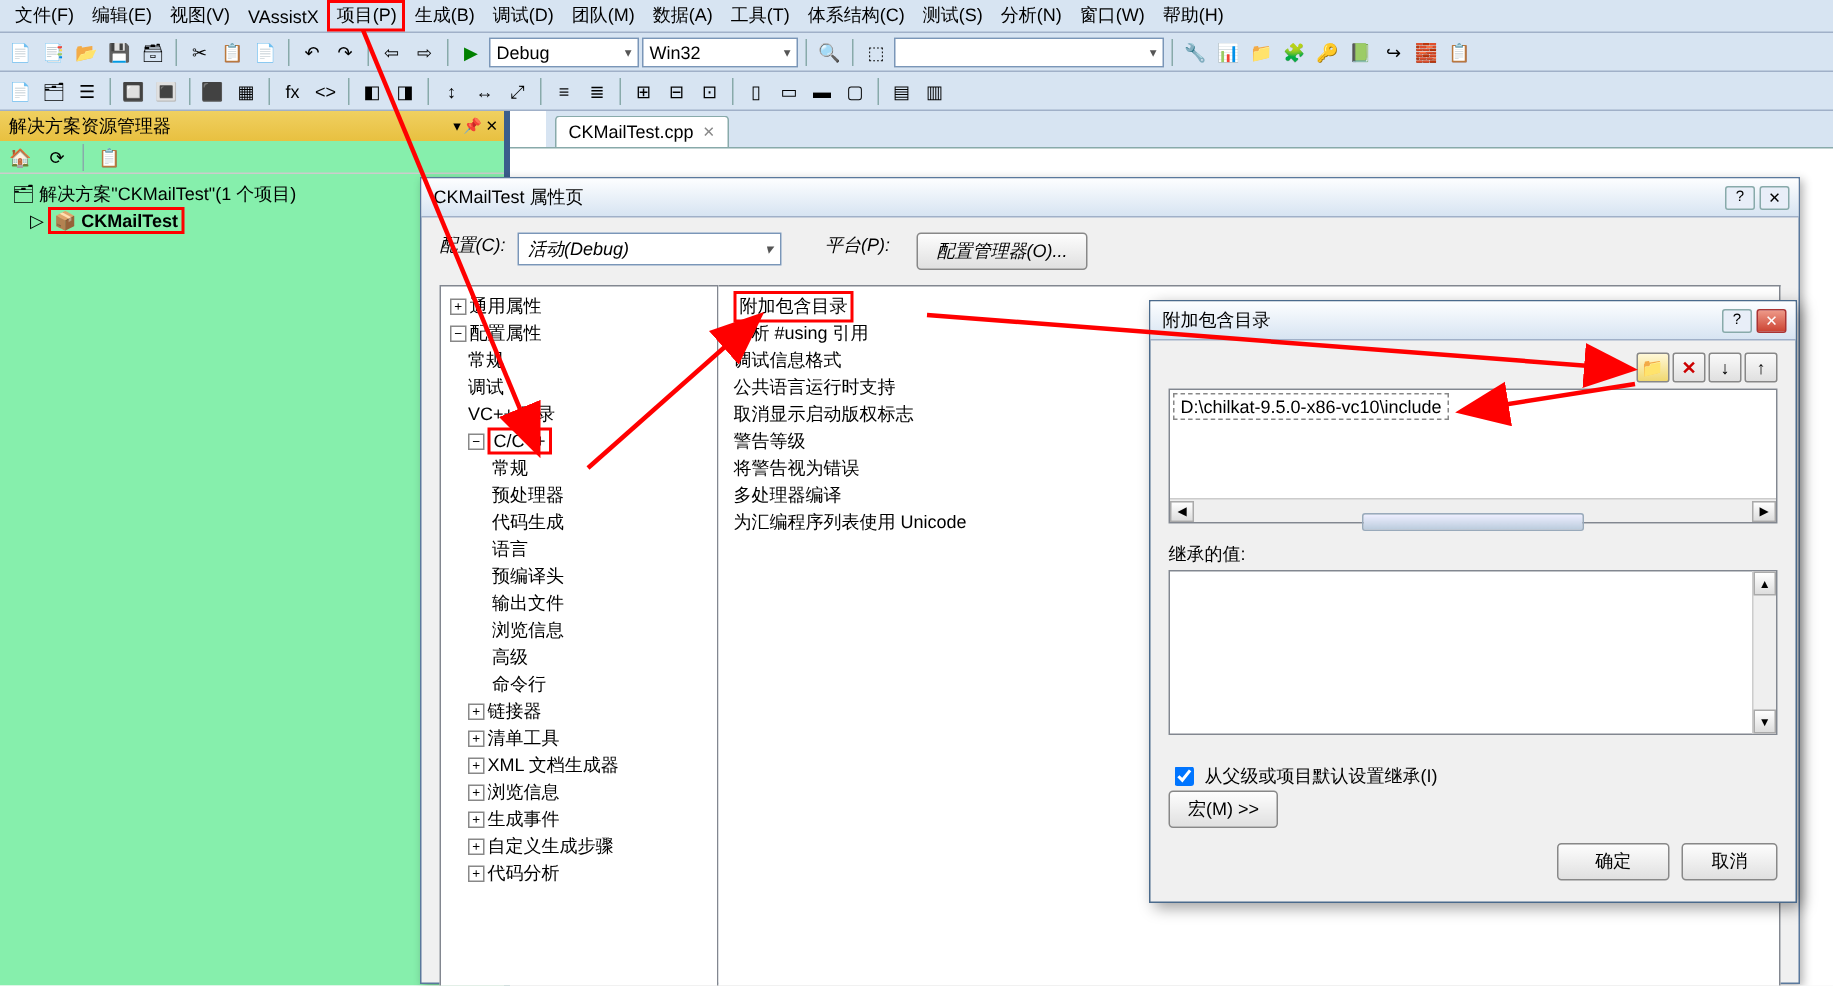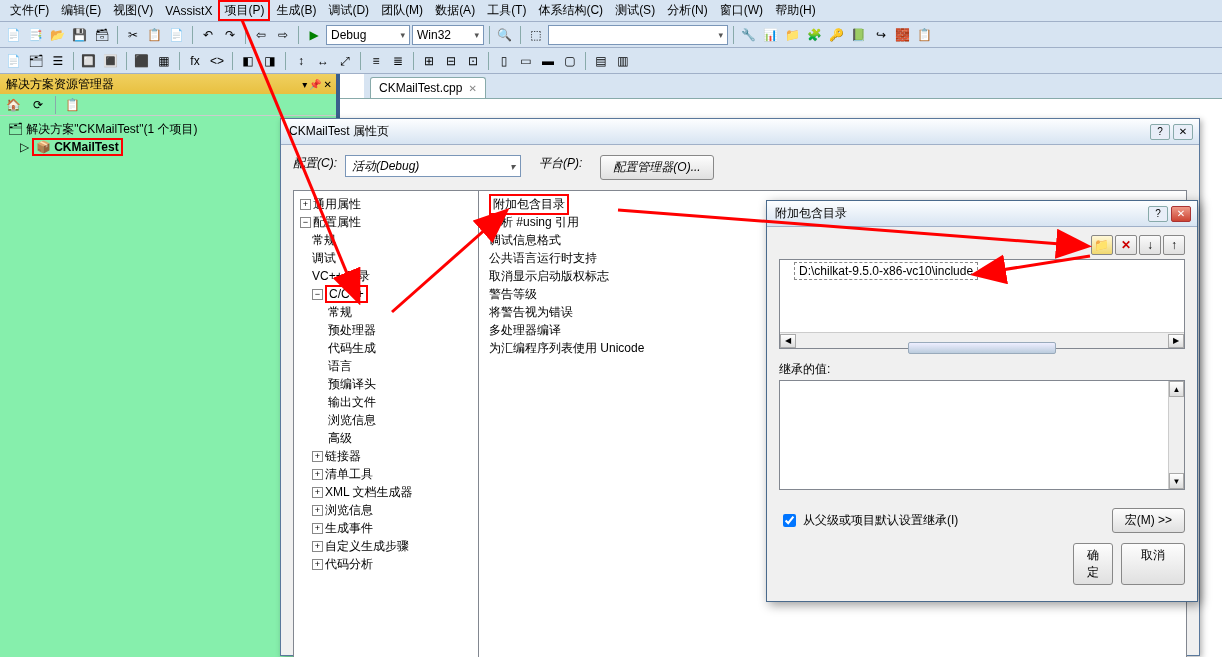--- a/index.html
+++ b/index.html
@@ -58,33 +58,33 @@
   .prop-list { flex: 1; border: 1px solid #828790; border-left: none; background: #fff; padding: 4px 0; }
   .pl-row { height: 18px; padding: 0 10px; display: flex; align-items: center; }
   
   
   .dialog2 { position: absolute; left: 766px; top: 200px; width: 432px; height: 402px; background: #f0f0f0; border: 1px solid #4a6a8c; box-shadow: 3px 3px 10px rgba(0,0,0,0.4); }
   .dlg2-title { background: linear-gradient(#fdfeff, #d7e4f2); height: 26px; display: flex; align-items: center; padding: 0 8px; border-bottom: 1px solid #a0b0c8; position: relative; }
   .dlg2-row { display: flex; justify-content: flex-end; padding: 8px 12px 4px; gap: 2px; }
   .iconbtn { width: 22px; height: 20px; border: 1px solid #888; background: linear-gradient(#fafafa,#e0e0e0); display: flex; align-items: center; justify-content: center; border-radius: 2px; }
   .iconbtn.folder { background: linear-gradient(#fff8d8,#f0d870); }
   .listbox { margin: 0 12px; border: 1px solid #828790; background: #fff; }
-  .list-main { height: 72px; position: relative; padding: 2px; margin-left: 12px; }
+  .list-main { height: 72px; position: relative; padding: 2px; }
   .list-item { border: 1px dashed #888; padding: 1px 4px; display: inline-block; }
   .scroll-h { height: 16px; border-top: 1px solid #ccc; background: #efefef; position: relative; display: flex; align-items: center; }
   .scroll-h .arrow { width: 16px; height: 14px; border: 1px solid #aaa; background: linear-gradient(#fff,#ddd); display: flex; align-items: center; justify-content: center; font-size: 8px; }
   .scroll-h .track { flex: 1; position: relative; }
   .scroll-h .thumb { position: absolute; left: 30%; width: 40%; height: 12px; top: 1px; background: linear-gradient(#eef,#bcd); border: 1px solid #9ab; border-radius: 2px; }
   
   .inherit-lbl { padding: 12px 12px 2px; }
   .inherit-box { margin: 0 12px; border: 1px solid #828790; background: #fff; height: 110px; position: relative; }
   .inherit-box .vscroll { position: absolute; right: 0; top: 0; bottom: 0; width: 16px; background: #efefef; border-left: 1px solid #ccc; display: flex; flex-direction: column; }
   .vscroll .varrow { height: 16px; border: 1px solid #aaa; background: linear-gradient(#fff,#ddd); display: flex; align-items: center; justify-content: center; font-size: 8px; }
   
-  .dlg2-footer { display: flex; align-items: center; justify-content: space-between; padding: 10px 12px; margin-top: 8px; }
+  .dlg2-footer { display: flex; align-items: flex-start; justify-content: space-between; padding: 10px 12px; margin-top: 8px; flex-direction: column; }
   .chk-row { display: flex; align-items: center; gap: 4px; }
   
   
   .overlay { position: absolute; left: 0; top: 0; pointer-events: none; }
 </style>
 </head>
 <body>
 
 <div class="menubar">
   <span class="menuitem">文件(F)</span>
@@ -115,22 +115,22 @@
   <div class="tbtn">📋</div>
   <div class="tbtn">📄</div>
   <div class="sep"></div>
   <div class="tbtn">↶</div>
   <div class="tbtn">↷</div>
   <div class="sep"></div>
   <div class="tbtn">⇦</div>
   <div class="tbtn">⇨</div>
   <div class="sep"></div>
   <div class="tbtn" style="color:green">▶</div>
-  <div class="tcombo" style="width:84px">Debug</div>
-  <div class="tcombo" style="width:72px">Win32</div>
+  <div class="tcombo" style="width:100px">Debug</div>
+  <div class="tcombo" style="width:104px">Win32</div>
   <div class="sep"></div>
   <div class="tbtn">🔍</div>
   <div class="sep"></div>
   <div class="tbtn">⬚</div>
   <div class="tcombo" style="width:180px"></div>
   <div class="sep"></div>
   <div class="tbtn">🔧</div>
   <div class="tbtn">📊</div>
   <div class="tbtn">📁</div>
   <div class="tbtn">🧩</div>
@@ -226,21 +226,21 @@
     <span>CKMailTest 属性页</span>
     <div class="dlg-title-btns">
       <div class="wbtn">?</div>
       <div class="wbtn">✕</div>
     </div>
   </div>
   <div class="dlg-body">
     <div class="dlg-row">
       <span>配置(C):</span>
       <div class="combo" style="width:176px">活动(Debug)</div>
-      <span style="margin-left:10px">平台(P):</span>
+      <span style="margin-left:21px">平台(P):</span>
       <div class="btn" style="margin-left:10px">配置管理器(O)...</div>
     </div>
     <div class="prop-split">
       <div class="prop-tree">
         <div class="pt-row">
             <span class="expander">+</span>
             <span>通用属性</span>
           </div>
         <div class="pt-row">
             <span class="expander">−</span>
@@ -275,20 +275,23 @@
             <span>预编译头</span>
           </div>
         <div class="pt-row lvl2">
             <span>输出文件</span>
           </div>
         <div class="pt-row lvl2">
             <span>浏览信息</span>
           </div>
         <div class="pt-row lvl2">
             <span>高级</span>
+          </div>
+        <div class="pt-row lvl2">
+            <span>命令行</span>
           </div>
         <div class="pt-row lvl1">
             <span class="expander">+</span>
             <span>链接器</span>
           </div>
         <div class="pt-row lvl1">
             <span class="expander">+</span>
             <span>清单工具</span>
           </div>
         <div class="pt-row lvl1">
@@ -364,21 +367,21 @@
     </div>
   </div>
   <div class="dlg2-footer">
     <div class="chk-row">
       <input type="checkbox" checked="" style="">
       <span>从父级或项目默认设置继承(I)</span>
     </div>
     <div class="btn">宏(M) &gt;&gt;</div>
   </div>
   <div style="display:flex;justify-content:flex-end;gap:8px;padding:0 12px 12px">
-    <div class="btn" style="width:40px;text-align:center">确定</div>
+    <div class="btn" style="width:75px;text-align:center">确定</div>
     <div class="btn" style="width:64px;text-align:center">取消</div>
   </div>
 </div>
 
 <svg class="overlay" width="1222" height="657">
   <defs>
     <marker id="ah" markerWidth="12" markerHeight="12" refX="10" refY="5" orient="auto">
       <path d="M0,0 L12,5 L0,10 Z" fill="red"></path>
     </marker>
   </defs>

